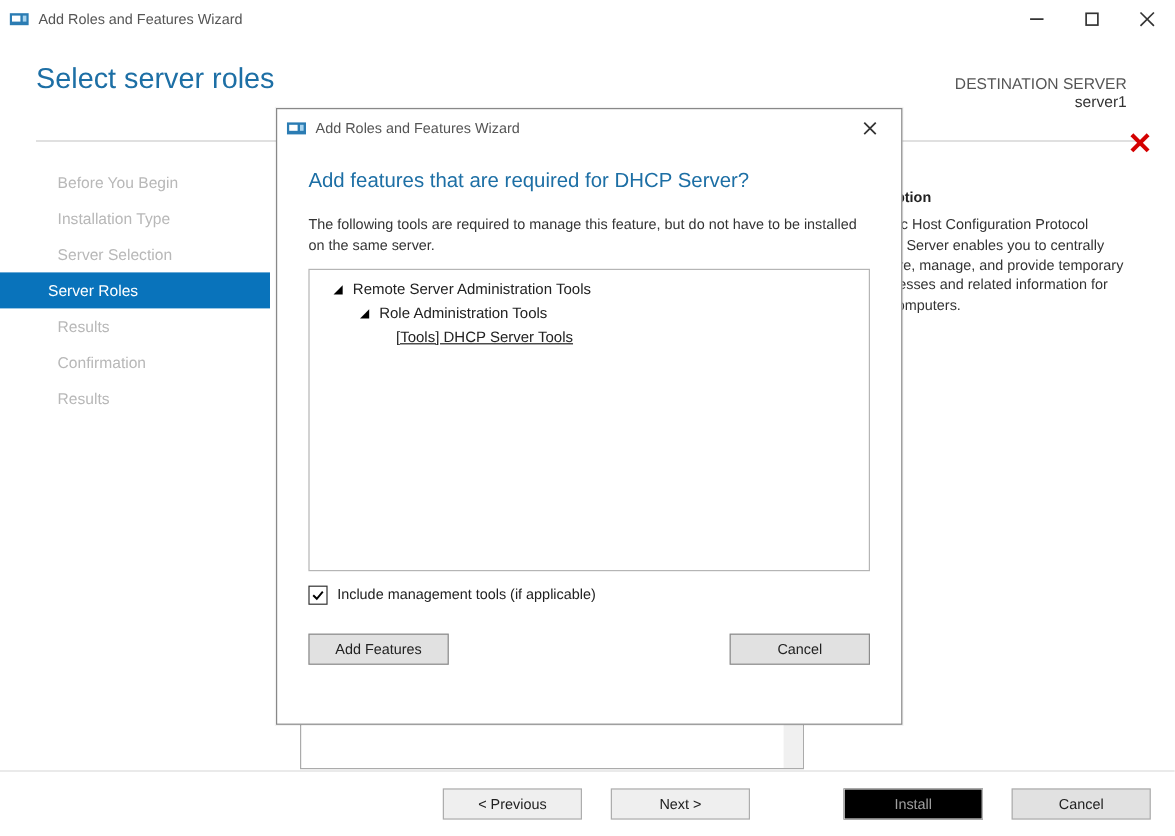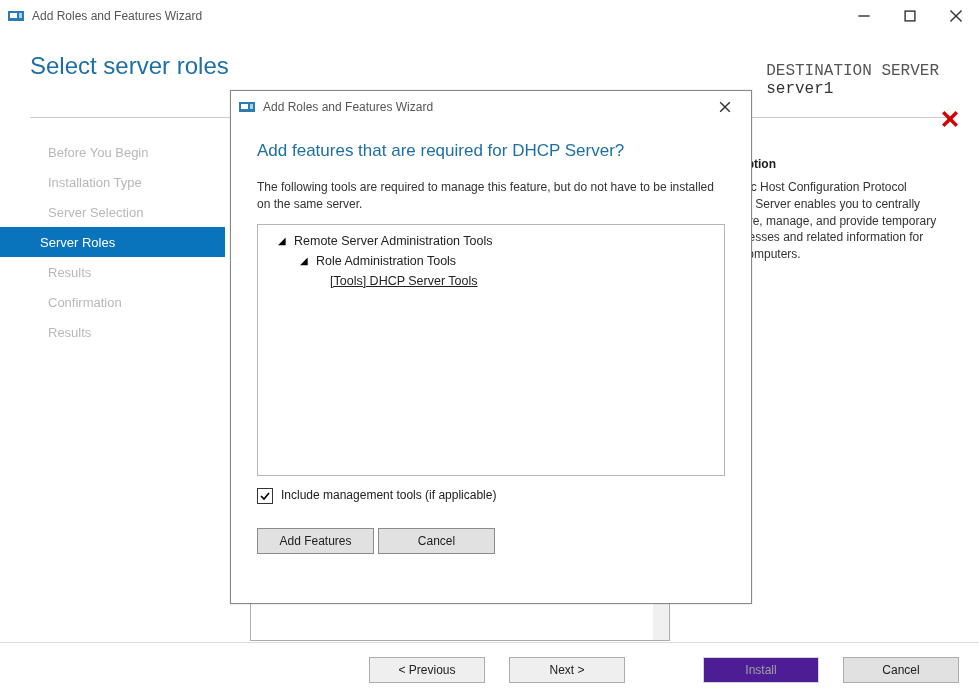--- a/index.html
+++ b/index.html
@@ -32,21 +32,21 @@
     position:absolute; top:32px; left:0; right:0; bottom:0;
     background:#fff;
   }
   .page-header{
     position:absolute; top:20px; left:30px; right:30px; height:70px;
   }
   .page-title{
     font-size: 24px; font-weight:300; color:#1d6fa5;
   }
   .dest-server{
-    position:absolute; top:10px; right:10px; text-align:left; font-size:16px;font-family:Liberation Mono, monospace;
+    position:absolute; top:10px; right:10px; text-align:right; font-size:13px;
   }
   .dest-label{ color:#555; }
   .dest-name{ color:#333; }
   .hr-line{
     position:absolute; top:85px; left:30px; right:30px; height:0; border-top:1px solid #ccc;
   }
   .red-x{
     position:absolute; top:76px; right:18px; width:22px; height:22px; color:#d40000; font-size:22px; font-weight:bold;
     display:flex; align-items:center; justify-content:center;
   }
@@ -69,21 +69,21 @@
   .desc-label{ font-size:12px; font-weight:600; margin-bottom:8px;}
   .desc-text{ font-size:12px; line-height:1.4; color:#333;}
   .button-bar{
     position:absolute; bottom:0; left:0; right:0; height:54px; border-top:1px solid #ddd; background:#fff;
     display:flex; justify-content:flex-end; align-items:center; padding-right:20px; gap:24px;
   }
   .btn{
     height:24px; min-width:90px; border:1px solid #adadad; background:#efefef; font-size:12px;
     display:flex; align-items:center; justify-content:center; padding:0 12px;
   }
-  .btn.disabled{ color:#a0a0a0; border-color:#d4d4d4; background:#4c1d95;}
+  .btn.disabled{ color:#a0a0a0; border-color:#d4d4d4; background:#000000;}
   .btn.default{ background:#e1e1e1;}
 
   
   .modal{
     position:absolute; top:90px; left:230px; width:520px; height:512px;
     border:1px solid #888; background:#fff; box-shadow: 0 0 0 1px rgba(0,0,0,.05);
     z-index:10;
   }
   .modal-title{
     height:32px; display:flex; align-items:center; justify-content:space-between; padding:0 6px 0 8px;
@@ -101,21 +101,21 @@
   .tree-row{ height:20px; display:flex; align-items:center;}
   .indent1{ padding-left:10px;}
   .indent2{ padding-left:32px;}
   .indent3{ padding-left:62px;text-decoration:underline;}
   .tri{ width:10px; display:inline-flex; margin-right:6px; font-size:10px; color:#000;}
   .checkbox-row{ margin-top:12px; display:flex; gap:8px; font-size:12px;}
   .checkbox-box{
     width:14px; height:14px; border:1px solid #333; display:flex; align-items:center; justify-content:center;
     font-size:11px;
   }
-  .modal-buttons{ display:flex; justify-content:flex-start; gap:4px; margin-top:24px;}
+  .modal-buttons{ display:flex; justify-content:space-between; gap:4px; margin-top:24px;}
   .modal-btn{
     height:24px; min-width:95px; border:1px solid #8b8b8b; background:#e1e1e1; font-size:12px;
     display:flex; align-items:center; justify-content:center; padding:0 10px;
   }
   .wiz-icon{ display:inline-flex; width:16px; height:16px;}
 </style>
 </head>
 <body>
 
 <div class="window-titlebar">

